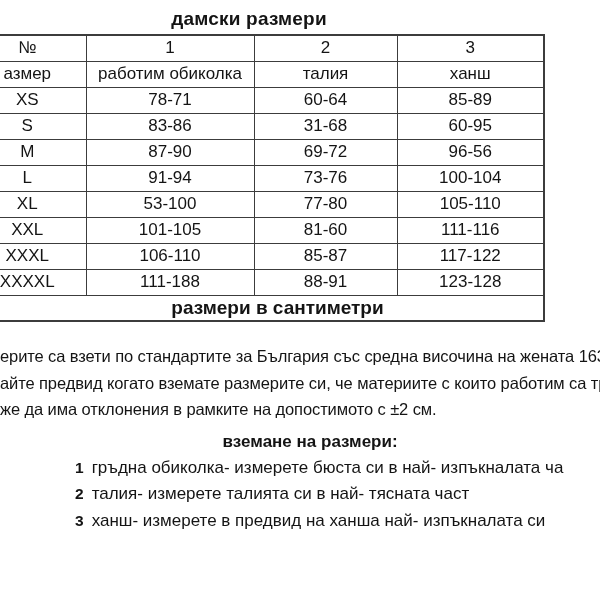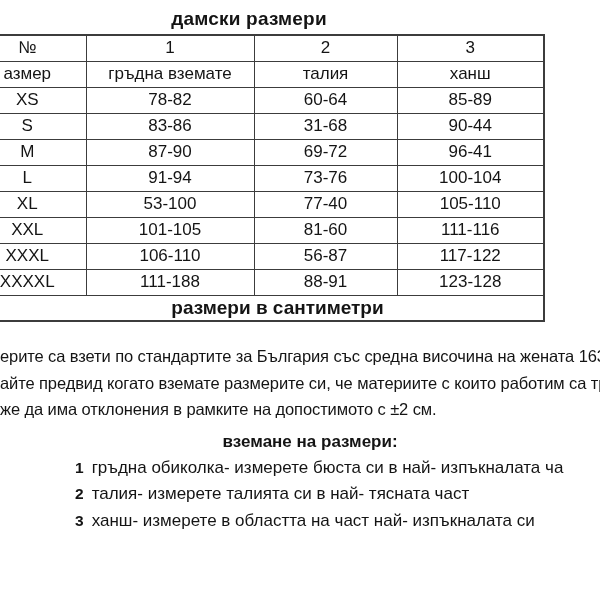--- a/index.html
+++ b/index.html
@@ -96,64 +96,64 @@
       </colgroup>
       <tbody>
         <tr>
           <td class="c0">№</td>
           <td>1</td>
           <td>2</td>
           <td>3</td>
         </tr>
         <tr>
           <td class="c0">азмер</td>
-          <td>гръдна вземате</td>
+          <td>работим обиколка</td>
           <td>талия</td>
           <td>ханш</td>
         </tr>
         <tr>
           <td class="c0">XS</td>
-          <td>78-82</td>
+          <td>78-71</td>
           <td>60-64</td>
           <td>85-89</td>
         </tr>
         <tr>
           <td class="c0">S</td>
           <td>83-86</td>
           <td>31-68</td>
-          <td>90-44</td>
+          <td>60-95</td>
         </tr>
         <tr>
           <td class="c0">M</td>
           <td>87-90</td>
           <td>69-72</td>
-          <td>96-41</td>
+          <td>96-56</td>
         </tr>
         <tr>
           <td class="c0">L</td>
           <td>91-94</td>
           <td>73-76</td>
           <td>100-104</td>
         </tr>
         <tr>
           <td class="c0">XL</td>
           <td>53-100</td>
-          <td>77-40</td>
+          <td>77-80</td>
           <td>105-110</td>
         </tr>
         <tr>
           <td class="c0">XXL</td>
           <td>101-105</td>
           <td>81-60</td>
           <td>111-116</td>
         </tr>
         <tr>
           <td class="c0">XXXL</td>
           <td>106-110</td>
-          <td>56-87</td>
+          <td>85-87</td>
           <td>117-122</td>
         </tr>
         <tr>
           <td class="c0">XXXXL</td>
           <td>111-188</td>
           <td>88-91</td>
           <td>123-128</td>
         </tr>
         <tr class="footer-row">
           <td colspan="4">размери в сантиметри</td>
@@ -170,18 +170,18 @@
     <div class="measure-heading">вземане на размери:</div>
 
     <div class="measure-items">
       <div class="measure-item">
         <span class="item-num">1</span><span>гръдна обиколка- измерете бюста си в най- изпъкналата ча</span>
       </div>
       <div class="measure-item">
         <span class="item-num">2</span><span>талия- измерете талията си в най- тясната част</span>
       </div>
       <div class="measure-item">
-        <span class="item-num">3</span><span>ханш- измерете в областта на част най- изпъкналата си</span>
+        <span class="item-num">3</span><span>ханш- измерете в предвид на ханша най- изпъкналата си</span>
       </div>
     </div>
 
   </div>
 </div>
 
 </body></html>

